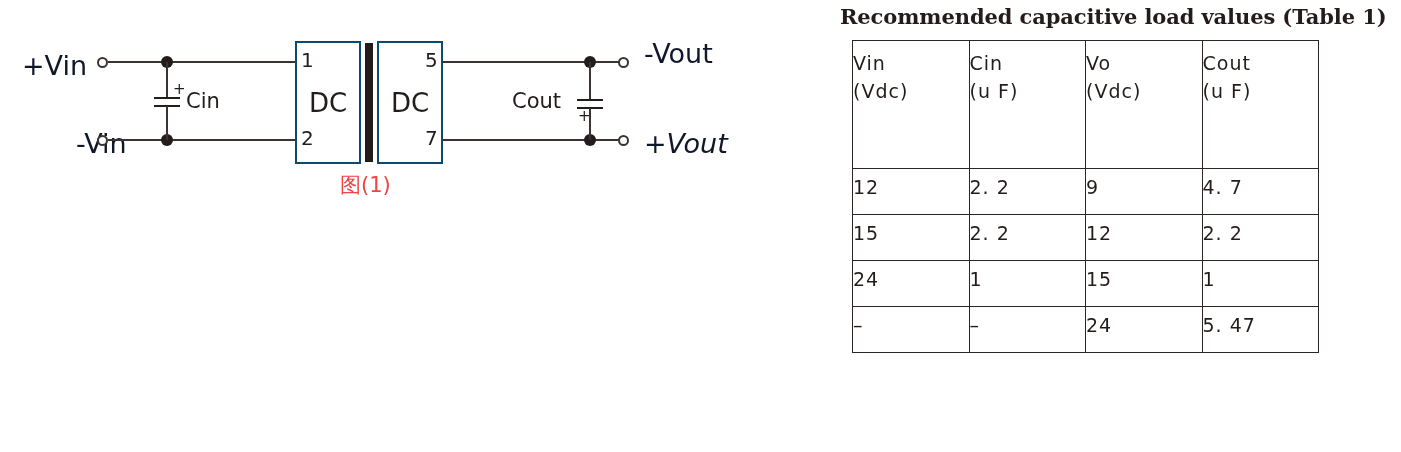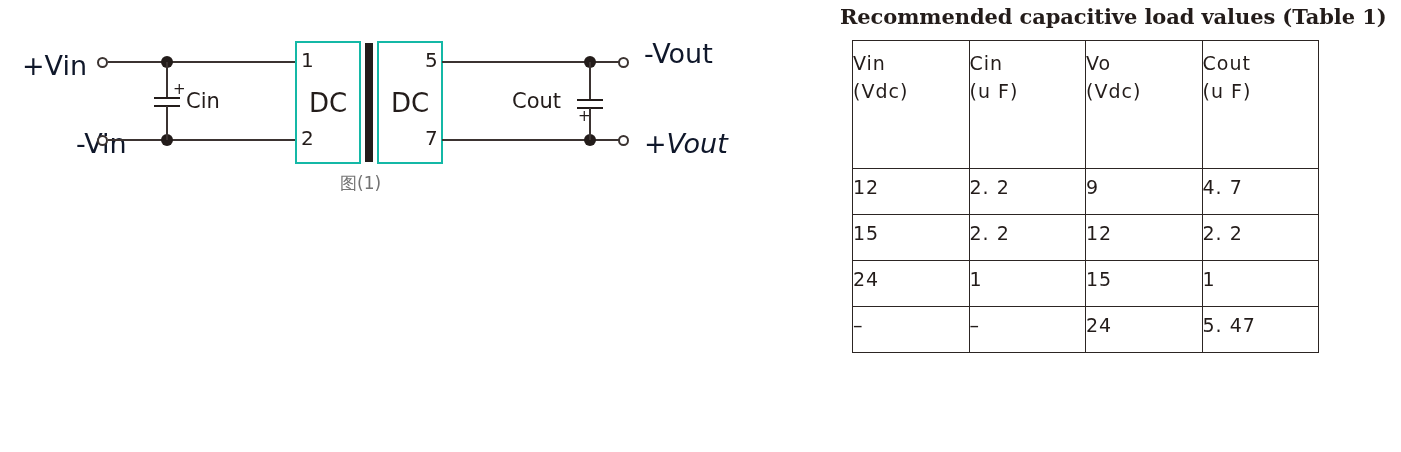--- a/index.html
+++ b/index.html
@@ -52,21 +52,21 @@
     font-family: "DejaVu Sans", sans-serif;
     font-size: 27px;
     color: #0f172a;
     white-space: nowrap;
     line-height: 1;
   }
 
   
   .dcbox {
     position: absolute;
-    border: 2px solid #14b8a6;
+    border: 2px solid #0c4a6e;
     background: #ffffff;
     box-sizing: border-box;
   }
   .dcbox .dctext {
     position: absolute;
     left: 0; right: 0;
     top: 50%;
     transform: translateY(-50%);
     text-align: center;
     font-size: 26px;
@@ -105,22 +105,22 @@
     position: absolute;
     font-size: 21px;
     color: #231c1a;
     font-family: "DejaVu Sans", sans-serif;
     white-space: nowrap;
     line-height: 1;
   }
 
   .fig-caption {
     position: absolute;
-    font-size: 17px;
-    color: #737373;
+    font-size: 21px;
+    color: #ef4444;
     font-family: "DejaVu Sans", sans-serif;
     white-space: nowrap;
     line-height: 1;
   }
 
   
   #table-panel {
     position: absolute;
     left: 840px;
     top: 4px;

